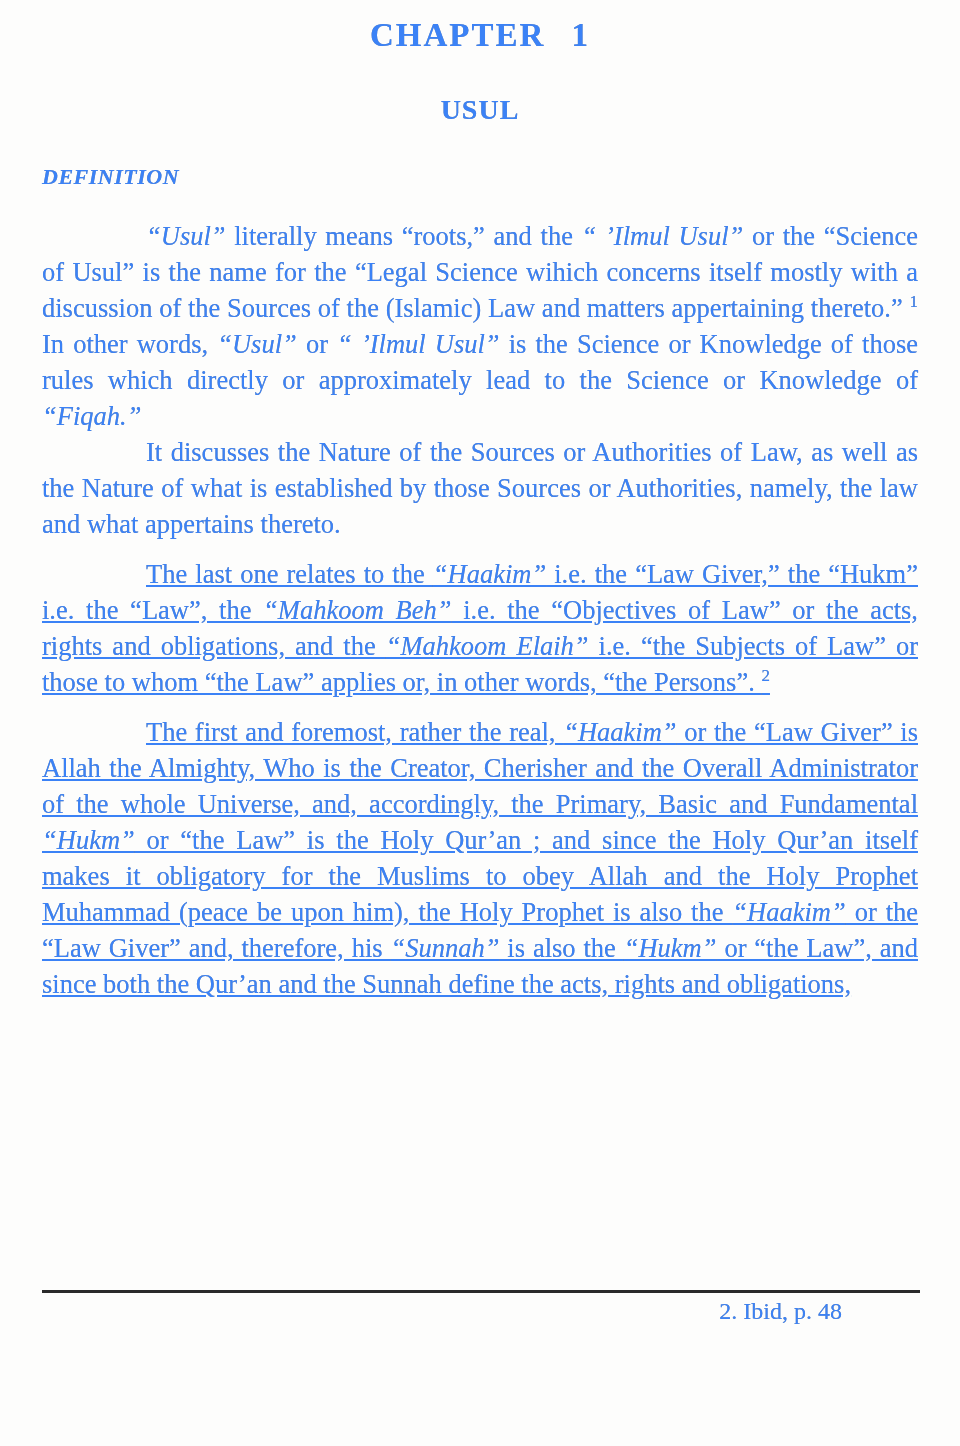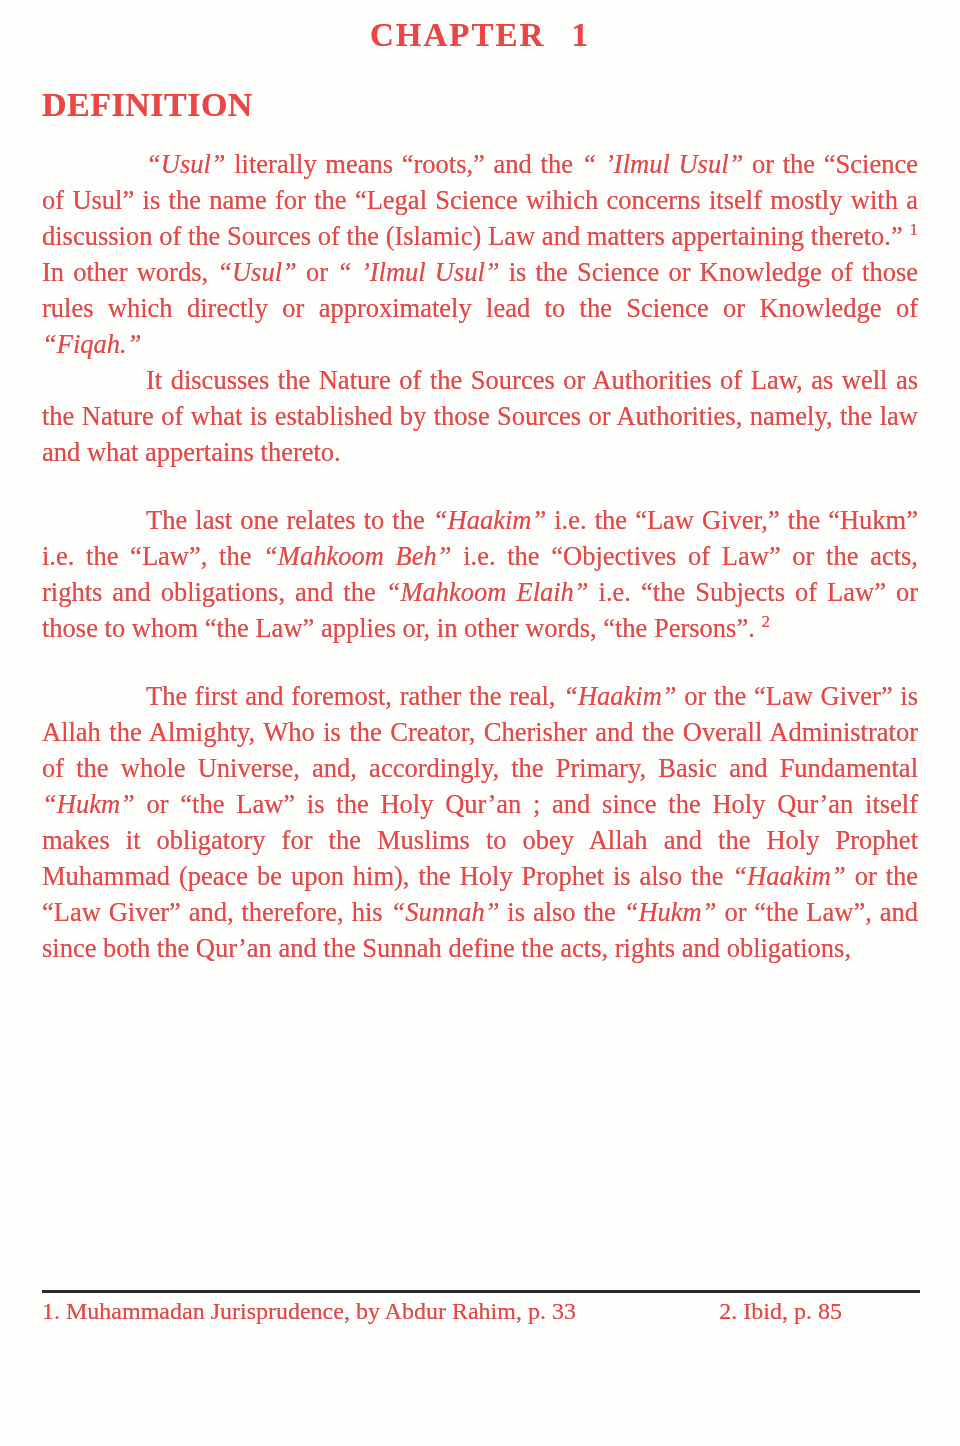--- a/index.html
+++ b/index.html
@@ -6,21 +6,21 @@
     margin: 0;
     padding: 0;
     background: #ffffff;
   }
   .page {
     position: relative;
     width: 960px;
     height: 1446px;
     box-sizing: border-box;
     background: #fdfdfc;
-    color: #ef4444;
+    color: #3b82f6;
     font-family: "Liberation Serif", serif;
     padding: 16px 42px 0 42px;
     overflow: hidden;
     text-shadow: 0 0 0.6px rgba(25,25,25,0.45);
   }
   .chapter-heading {
     margin: 0;
     text-align: center;
     font-size: 33px;
     font-weight: bold;
@@ -31,42 +31,44 @@
   .page-title {
     margin: 40px 0 0 0;
     text-align: center;
     font-size: 28px;
     font-weight: bold;
     letter-spacing: 1px;
     line-height: 32px;
   }
   .section-heading {
     margin: 36px 0 0 0;
-    font-size: 34px;
+    font-size: 22px;
     font-weight: bold;
     letter-spacing: 0.5px;
     line-height: 30px;
+    font-style: italic;
   }
   .section-heading.second {
     margin-top: 34px;
   }
   p.body-para {
     margin: 0;
     font-size: 26.5px;
     line-height: 36px;
     text-align: justify;
     text-indent: 104px;
   }
   p.body-para.first {
     margin-top: 26px;
   }
   p.body-para.after-heading {
   }
   p.body-para.follow {
-    margin-top: 32px;
+    margin-top: 14px;
+    text-decoration: underline;
   }
   p.body-para em {
     font-style: italic;
   }
   p.body-para sup {
     font-size: 17px;
     line-height: 0;
     vertical-align: super;
     letter-spacing: 0;
   }
@@ -90,33 +92,33 @@
   .footnote-1 { flex: 0 0 auto; }
   .footnote-2 { margin-left: auto; margin-right: 78px; flex: 0 0 auto; }
 </style>
 </head>
 <body>
 
 <div class="page">
 
   <h1 class="chapter-heading">CHAPTER 1</h1>
 
+  <h2 class="page-title">USUL</h2>
 
   <h3 class="section-heading">DEFINITION</h3>
 
   <p class="body-para first"><em>“Usul”</em><span>  literally means “roots,” and the </span><em>“ ’Ilmul Usul”</em><span> or the “Science of Usul” is the name for the “Legal Science wihich concerns itself mostly with a discussion of the Sources of the (Islamic) Law and matters appertaining thereto.” </span><sup>1</sup><span>  In other words, </span><em>“Usul”</em><span> or </span><em>“ ’Ilmul Usul”</em><span> is the Science or Knowledge of those rules which directly or approximately lead to the Science or Knowledge of </span><em>“Fiqah.”</em></p>
 
 
   <p class="body-para after-heading"><span>It discusses the Nature of the Sources or Authorities of Law, as well as the Nature of what is established by those Sources or Authorities, namely, the law and what appertains thereto.</span></p>
 
   <p class="body-para follow"><span>The last one relates to the </span><em>“Haakim”</em><span> i.e. the “Law Giver,” the “Hukm” i.e. the “Law”, the </span><em>“Mahkoom Beh”</em><span> i.e. the “Objectives of Law” or the acts, rights and obligations, and the </span><em>“Mahkoom Elaih”</em><span> i.e. “the Subjects of Law” or those to whom “the Law” applies or, in other words, “the Persons”. </span><sup>2</sup></p>
 
   <p class="body-para follow"><span>The first and foremost, rather the real, </span><em>“Haakim”</em><span> or the “Law Giver” is Allah the Almighty, Who is the Creator, Cherisher and the Overall Administrator of the whole Universe, and, accordingly, the Primary, Basic and Fundamental </span><em>“Hukm”</em><span> or “the Law” is the Holy Qur’an ; and since the Holy Qur’an itself makes it obligatory for the Muslims to obey Allah and the Holy Prophet Muhammad (peace be upon him), the Holy Prophet is also the </span><em>“Haakim”</em><span> or the “Law Giver” and, therefore, his </span><em>“Sunnah”</em><span> is also the </span><em>“Hukm”</em><span> or “the Law”, and since both the Qur’an and the Sunnah define the acts, rights and obligations,</span></p>
 
   <div class="footnote-area">
     <hr class="footnote-rule">
     <div class="footnote-row">
-      <span class="footnote-1">1.  Muhammadan Jurisprudence, by Abdur Rahim, p. 33</span>
-      <span class="footnote-2">2.   Ibid, p. 85</span>
+      <span class="footnote-2">2.   Ibid, p. 48</span>
     </div>
   </div>
 
 </div>
 
 </body></html>

